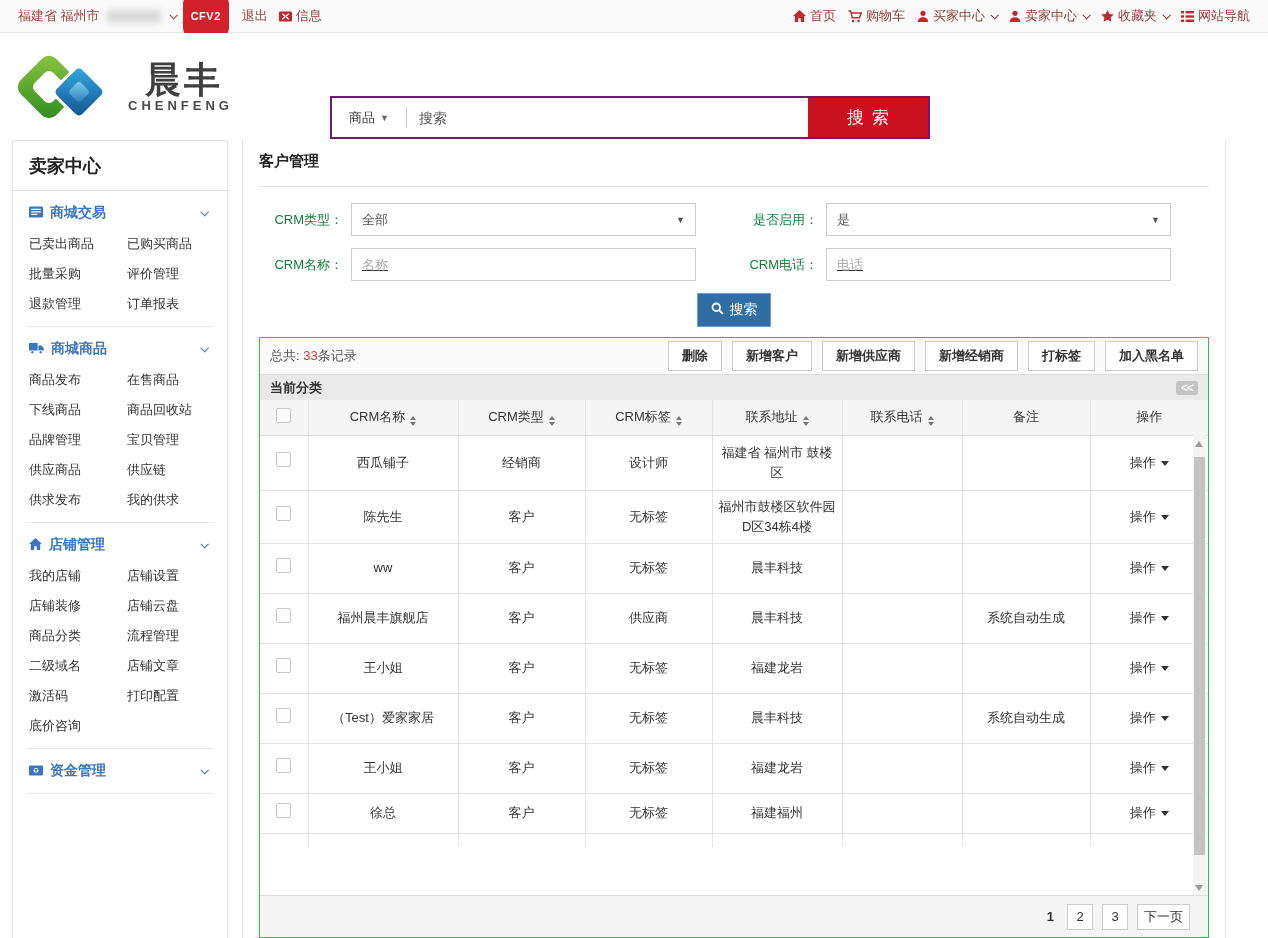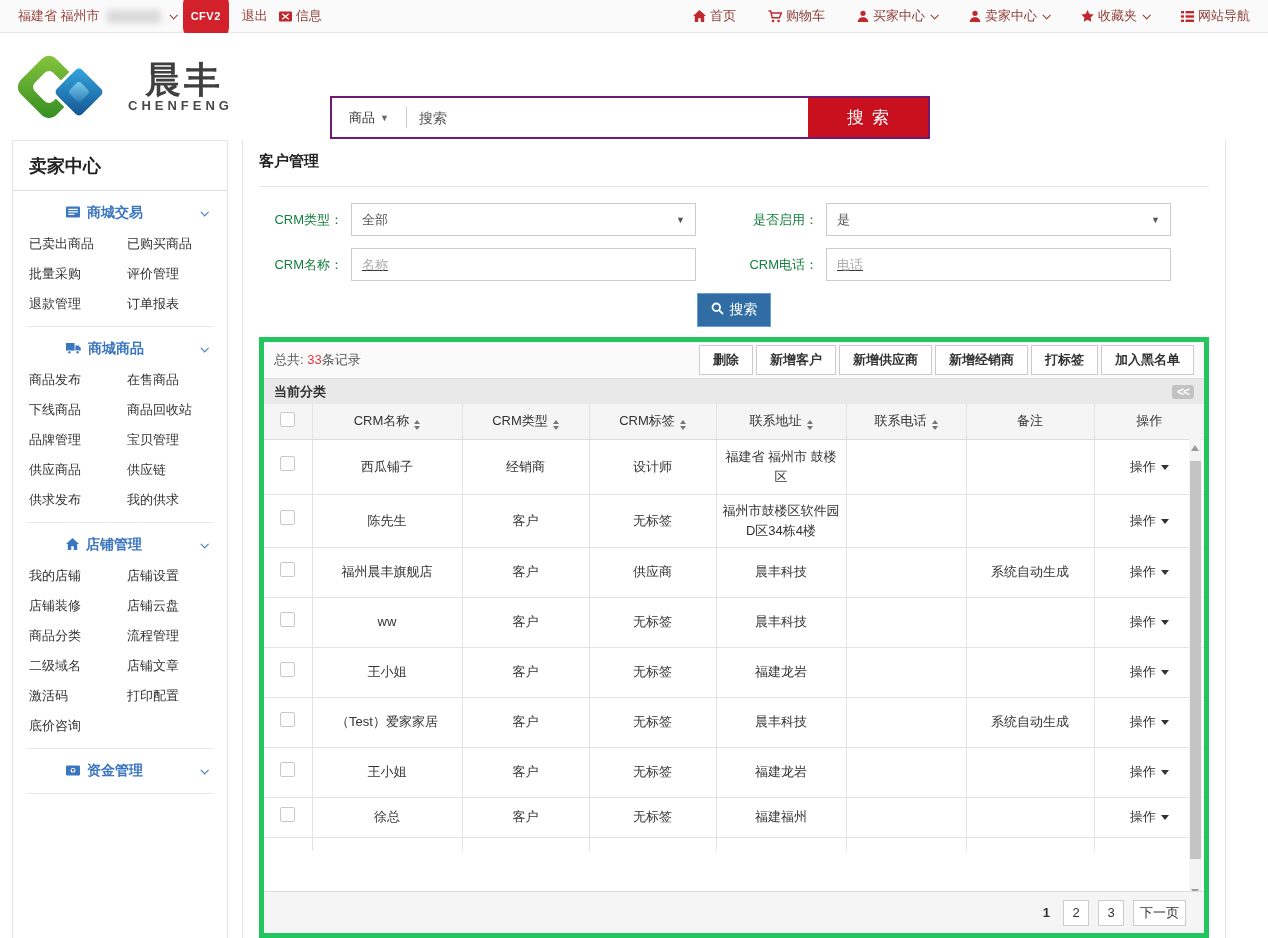--- a/index.html
+++ b/index.html
@@ -2,21 +2,21 @@
 <html><head>
 <meta charset="utf-8">
 <style>
   * { margin:0; padding:0; box-sizing:border-box; }
   html,body { width:1268px; height:938px; overflow:hidden; background:#fff;
               font-family:"Liberation Sans","DejaVu Sans",sans-serif; }
   
   .topbar { height:33px; background:#fafafa; border-bottom:1px solid #e6e6e6;
             display:flex; align-items:center; padding:0 18px; font-size:13px; color:#96433a; }
   .tb-left { display:flex; align-items:center; gap:7px; }
-  .tb-right { margin-left:auto; display:flex; align-items:flex-start; gap:32px; }
+  .tb-right { margin-left:auto; display:flex; align-items:flex-start; gap:12px; }
   .nav-item { display:inline-flex; align-items:center; gap:4px; cursor:pointer; color:#8f3d34; }
   .nav-item svg { display:block; }
   .blur-box { width:54px; height:13px; background:#d9d9d9; border-radius:2px; filter:blur(3px); }
   .chev { display:inline-block; width:6px; height:6px; border-right:1.5px solid currentColor;
           border-bottom:1.5px solid currentColor; transform:rotate(45deg) translateY(-1px); margin-left:2px; }
   .badge-cfv2 { background:#d3212b; color:#fff; font-weight:bold; font-size:11px;
                 padding:16px 8px; border-radius:10px; letter-spacing:.5px; }
   
   .header { position:relative; height:107px; background:#fff; }
   .logo { position:absolute; left:22px; top:16px; display:flex; align-items:center; gap:14px; }
@@ -41,21 +41,21 @@
   .search-input { flex:1; border:none; outline:none; font-size:14px; padding:0 12px; color:#333;
                   font-family:inherit; }
   .search-input::placeholder { color:#555; }
   .search-btn { width:120px; background:#c8101e; color:#fff; border:none; font-size:17px;
                 letter-spacing:8px; padding-left:8px; cursor:pointer; font-family:inherit; }
   
   .sidebar { position:absolute; left:12px; top:140px; width:216px; height:798px; overflow:hidden;
              border:1px solid #e5e5e5; border-bottom:none; background:#fff; }
   .sb-title { font-size:18px; font-weight:bold; color:#222; padding:13px 16px 12px; border-bottom:1px solid #ddd; }
   .sb-section { margin:0 13px; padding:13px 3px 13px; border-bottom:1px solid #e9e9e9; }
-  .sb-head { display:flex; align-items:center; gap:7px; color:#3b76c0; font-size:14px; font-weight:bold; cursor:pointer;margin-left:37px; }
+  .sb-head { display:flex; align-items:center; gap:7px; color:#3b76c0; font-size:14px; font-weight:bold; cursor:pointer; }
   .sb-head .chev { margin-left:auto; margin-right:4px; }
   .sb-items { display:grid; grid-template-columns:98px 1fr; row-gap:12px; margin-top:13px; }
   .sb-link { font-size:13px; color:#333; text-decoration:none; cursor:pointer; }
   
   .main { position:absolute; left:242px; top:140px; width:984px; height:798px; overflow:hidden;
           border-left:1px solid #e5e5e5; border-right:1px solid #e5e5e5; padding:12px 16px; background:#fff; }
   .page-title { font-size:15px; font-weight:bold; color:#222; height:24px; }
   .title-hr { border:none; border-top:1px solid #e5e5e5; margin:10px 0 0; }
   .filters { margin-top:16px; }
   .filter-row { display:flex; margin-bottom:12px; }
@@ -63,25 +63,25 @@
   .filter-group label { width:84px; text-align:right; margin-right:8px; font-size:13px; color:#15803d; flex:none; }
   .ctl { width:345px; height:33px; border:1px solid #ccc; display:flex; align-items:center;
          padding:0 10px; font-size:13px; color:#555; background:#fff; cursor:pointer; }
   .ctl .tri { margin-left:auto; font-size:9px; color:#555; }
   .ctl input { border:none; outline:none; width:100%; font-size:13px; color:#333; font-family:inherit;text-decoration:underline; }
   .ctl input::placeholder { color:#aaa; }
   .search-submit { display:flex; align-items:center; gap:6px; margin:12px auto 10px; width:74px; height:34px;
                    justify-content:center; background:#2f6da4; border:1px solid #6a9fd0; color:#fff;
                    font-size:14px; cursor:pointer; font-family:inherit; }
   
-  .results { position:relative; border:5px solid #22c55e; height:601px; }
+  .results { position:relative; border:1px solid #22c55e; height:601px; }
   .toolbar { height:37px; display:flex; align-items:center; padding:0 10px; background:#fafafa;
              border-bottom:1px solid #ddd; font-size:13px; color:#555; }
   .count-red { color:#e43a3c; }
-  .tb-buttons { margin-left:auto; display:flex; gap:3px; }
+  .tb-buttons { margin-left:auto; display:flex; gap:10px; }
   .tb-buttons button { padding:5px 13px; background:#fff; border:1px solid #ccc; font-size:13px;
                        font-weight:bold; color:#333; cursor:pointer; font-family:inherit; }
   .cat-bar { height:25px; background:#e9e9e9; display:flex; align-items:center; padding:0 10px;
              font-size:13px; font-weight:bold; color:#333; }
   .collapse-badge { margin-left:auto; background:#c3c3c3; color:#fff; border-radius:3px;
                     padding:0 5px; font-weight:bold; font-size:12px; letter-spacing:-1px; cursor:pointer; }
   table { width:100%; border-collapse:collapse; table-layout:fixed; font-size:13px; color:#333; }
   thead th { height:35px; background:#f5f5f5; font-weight:normal; border-bottom:1px solid #ddd;
              border-right:1px solid #e3e3e3; }
   thead th:last-child { border-right:none; }
@@ -420,36 +420,36 @@
             <td>陈先生</td>
             <td>客户</td>
             <td>无标签</td>
             <td>福州市鼓楼区软件园D区34栋4楼</td>
             <td><span class="phone-blur"></span></td>
             <td></td>
             <td><span class="op">操作<span class="caret"></span></span></td>
           </tr>
           <tr class="">
             <td><span class="cb"></span></td>
+            <td>ww</td>
+            <td>客户</td>
+            <td>无标签</td>
+            <td>晨丰科技</td>
+            <td><span class="phone-blur"></span></td>
+            <td></td>
+            <td><span class="op">操作<span class="caret"></span></span></td>
+          </tr>
+          <tr class="">
+            <td><span class="cb"></span></td>
             <td>福州晨丰旗舰店</td>
             <td>客户</td>
             <td>供应商</td>
             <td>晨丰科技</td>
             <td><span class="phone-blur"></span></td>
             <td>系统自动生成</td>
-            <td><span class="op">操作<span class="caret"></span></span></td>
-          </tr>
-          <tr class="">
-            <td><span class="cb"></span></td>
-            <td>ww</td>
-            <td>客户</td>
-            <td>无标签</td>
-            <td>晨丰科技</td>
-            <td><span class="phone-blur"></span></td>
-            <td></td>
             <td><span class="op">操作<span class="caret"></span></span></td>
           </tr>
           <tr class="">
             <td><span class="cb"></span></td>
             <td>王小姐</td>
             <td>客户</td>
             <td>无标签</td>
             <td>福建龙岩</td>
             <td><span class="phone-blur"></span></td>
             <td></td>

